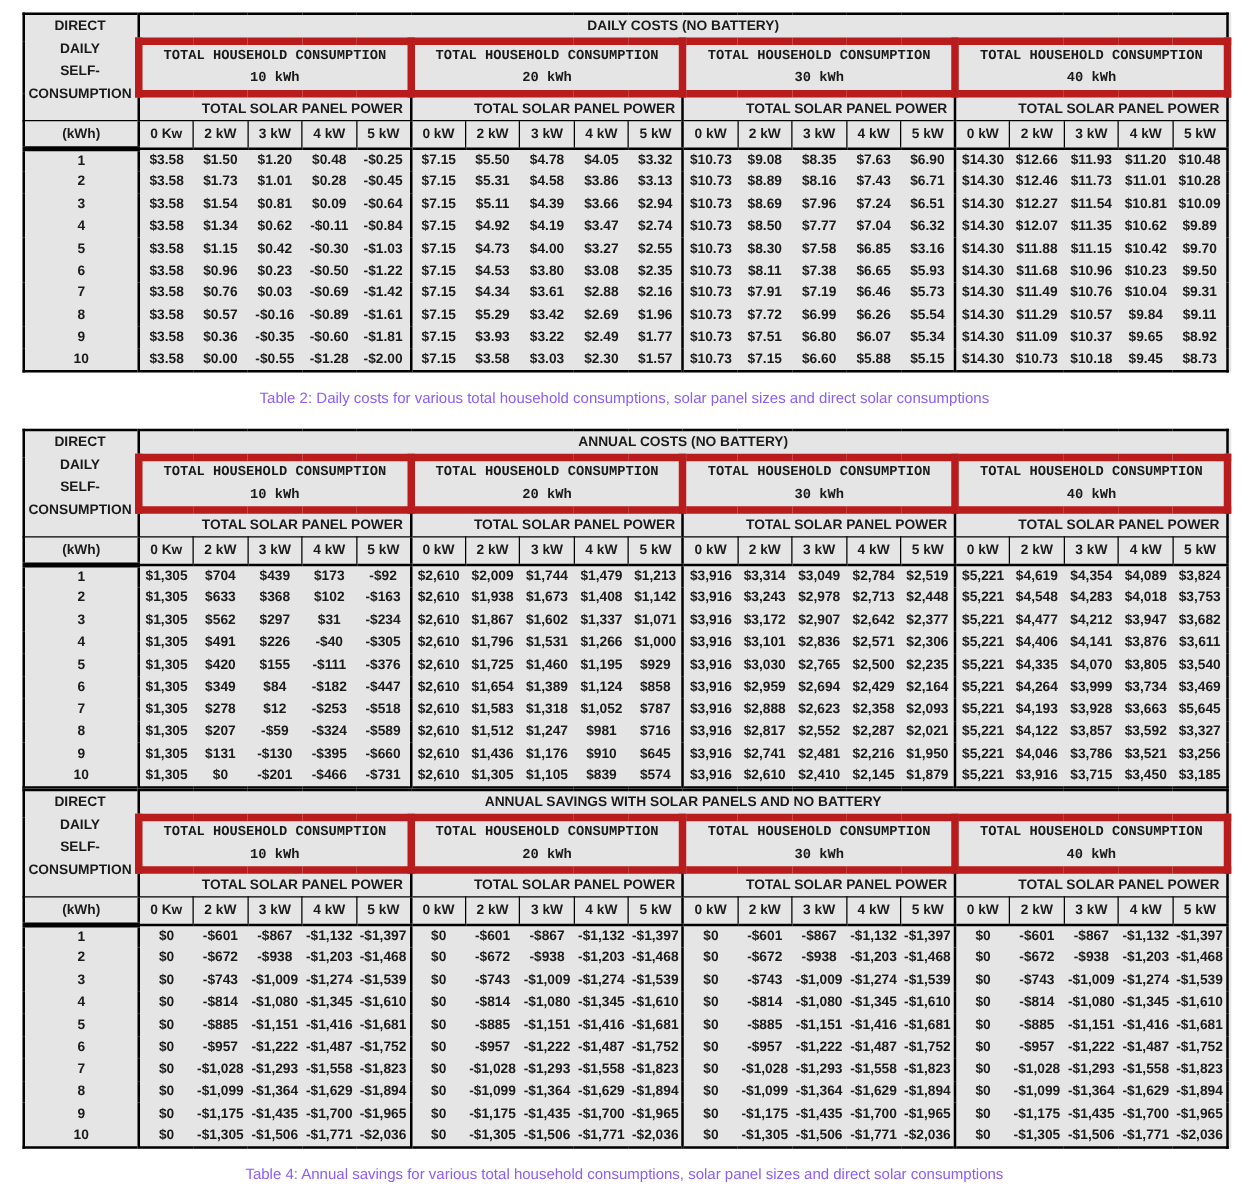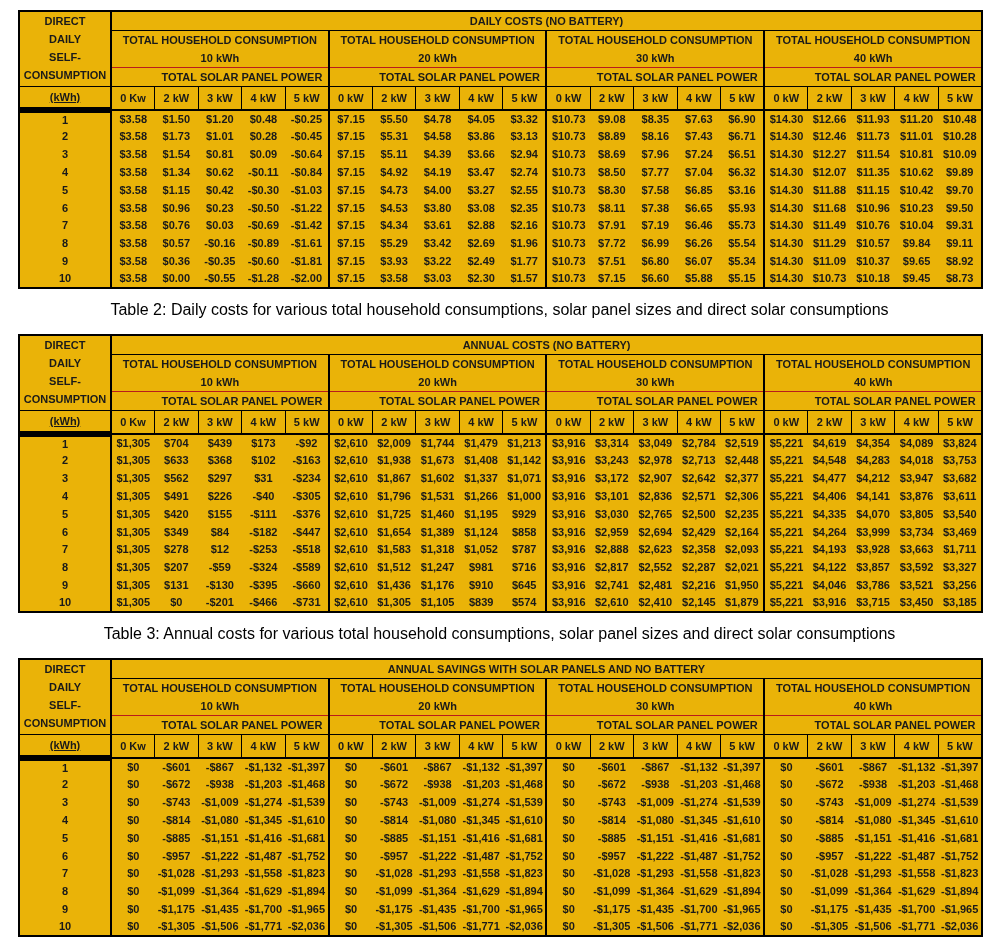--- a/index.html
+++ b/index.html
@@ -1,48 +1,48 @@
 <!DOCTYPE html>
 <html><head>
 <meta charset="utf-8">
 <style>
   html,body { margin:0; padding:0; background:#ffffff; }
   body { width:999px; font-family:"Liberation Sans", sans-serif; color:#1a1a1a; }
   .page { box-sizing:border-box; width:999px; padding:10px 18px 6px 18px; }
 
   table.grid { border-collapse:collapse; table-layout:fixed; width:963px;
-               border:2px solid #000; background:#eab308; }
+               border:2px solid #000; background:#e5e5e5; }
   col.c-label { width:92px; }
   col.c-val   { width:43.55px; }
 
   td { padding:0; margin:0; text-align:center; vertical-align:middle;
        font-size:11px; font-weight:bold; line-height:1.15; color:#1a1a1a;
        overflow:hidden; white-space:nowrap; }
 
   td.left-head { border-right:2px solid #000; vertical-align:top; }
   td.left-head span { display:block; height:18px; line-height:18px; }
 
   td.title { height:18px; border-bottom:1px solid #000; }
 
-  td.ghead { height:36px; border:1px solid #b91c1c; }
+  td.ghead { height:36px; border:6px solid #b91c1c;font-family:Liberation Mono, monospace; }
   td.ghead span { display:block; height:18px; line-height:18px; }
 
   td.shead { height:18px; border:1px solid #000;padding-left:44px; }
 
-  td.unit { height:20px; border-top:1px solid #000; border-bottom:6px solid #000000;
-            border-right:2px solid #000;text-decoration:underline; }
+  td.unit { height:20px; border-top:1px solid #000; border-bottom:4px solid #000000;
+            border-right:2px solid #000; }
   td.kw   { height:20px; border:1px solid #000; border-bottom:2px solid #000; }
 
   tr.data { height:17.8px; }
   td.rowlab { border-right:2px solid #000; }
   td.val { border:none; }
   .gb { border-left:2px solid #000 !important; }
 
-  .caption { width:963px; text-align:center; font-size:16px; font-weight:normal;
-             color:#000000; margin:13px 0 17px 0; line-height:15px; }
+  .caption { width:963px; text-align:center; font-size:12px; font-weight:normal;
+             color:#8b5cf6; margin:13px 0 17px 0; line-height:15px; }
 </style>
 </head>
 <body>
 
 <div class="page">
   <section class="table-block">
       <table class="grid">
         <colgroup>
           <col class="c-label">
           <col class="c-val">
@@ -591,21 +591,21 @@
             <td class="val">$787</td>
             <td class="val gb">$3,916</td>
             <td class="val">$2,888</td>
             <td class="val">$2,623</td>
             <td class="val">$2,358</td>
             <td class="val">$2,093</td>
             <td class="val gb">$5,221</td>
             <td class="val">$4,193</td>
             <td class="val">$3,928</td>
             <td class="val">$3,663</td>
-            <td class="val">$1,711</td>
+            <td class="val">$5,645</td>
           </tr>
           <tr class="data">
             <td class="rowlab">8</td>
             <td class="val">$1,305</td>
             <td class="val">$207</td>
             <td class="val">-$59</td>
             <td class="val">-$324</td>
             <td class="val">-$589</td>
             <td class="val gb">$2,610</td>
             <td class="val">$1,512</td>
@@ -664,21 +664,20 @@
             <td class="val">$2,145</td>
             <td class="val">$1,879</td>
             <td class="val gb">$5,221</td>
             <td class="val">$3,916</td>
             <td class="val">$3,715</td>
             <td class="val">$3,450</td>
             <td class="val">$3,185</td>
           </tr>
         </tbody>
       </table>
-      <div class="caption">Table 3: Annual costs for various total household consumptions, solar panel sizes and direct solar consumptions</div>
     </section>
   <section class="table-block">
       <table class="grid">
         <colgroup>
           <col class="c-label">
           <col class="c-val">
           <col class="c-val">
           <col class="c-val">
           <col class="c-val">
           <col class="c-val">

